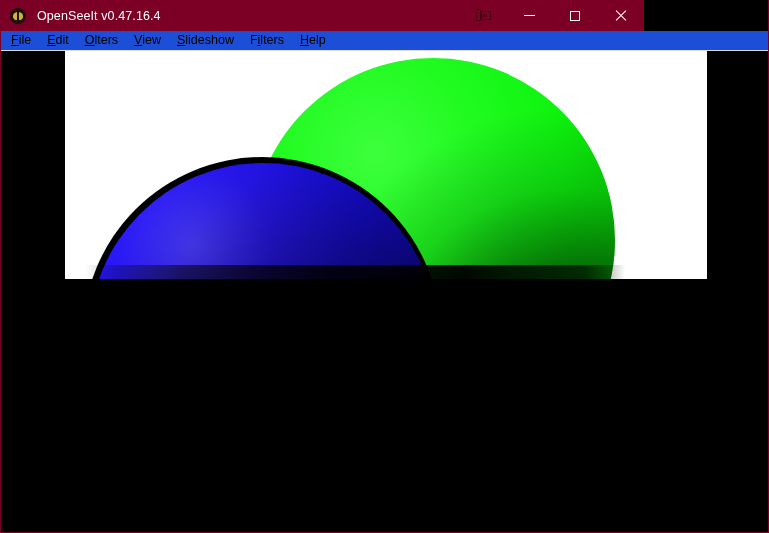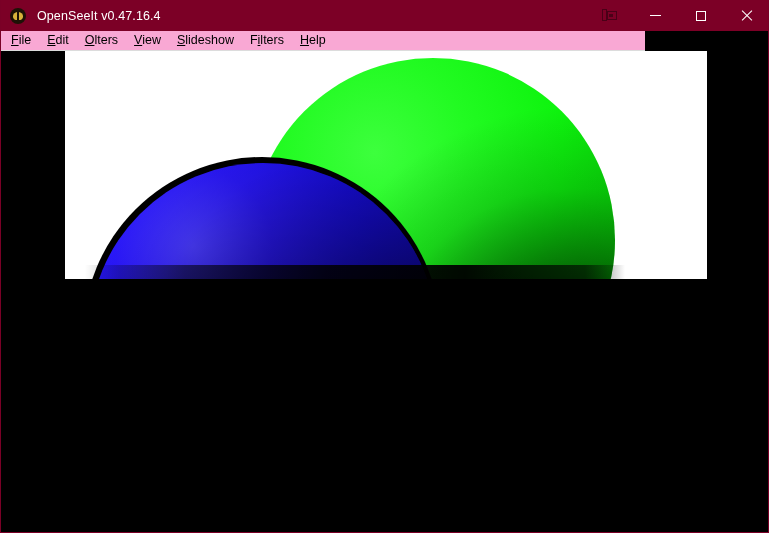--- a/index.html
+++ b/index.html
@@ -18,21 +18,21 @@
     background: #000000;
     box-sizing: border-box;
     border: 1px solid #7a0026;
     border-top: none;
   }
 
   
   #title-bar {
     position: absolute;
     left: 0; top: 0;
-    width: 769px;
+    width: 643px;
     height: 31px;
     background: #7c0026;
     display: flex;
     align-items: center;
     box-sizing: border-box;
   }
   #title-bar-left {
     display: flex;
     align-items: center;
     padding-left: 9px;
@@ -144,23 +144,23 @@
     width: 14px; height: 1px;
     background: #ffffff;
   }
   .close-glyph::before { transform: rotate(45deg); }
   .close-glyph::after  { transform: rotate(-45deg); }
 
   
   #menu-bar {
     position: absolute;
     left: 0; top: 31px;
-    width: 644px;
+    width: 769px;
     height: 20px;
-    background: #f9a8d4;
+    background: #1d4ed8;
     display: flex;
     align-items: center;
     box-sizing: border-box;
     border-bottom: 1px solid #dcdcdc;
   }
   .menu-item {
     font-size: 12.5px;
     color: #000000;
     padding: 0 8px;
     white-space: nowrap;

